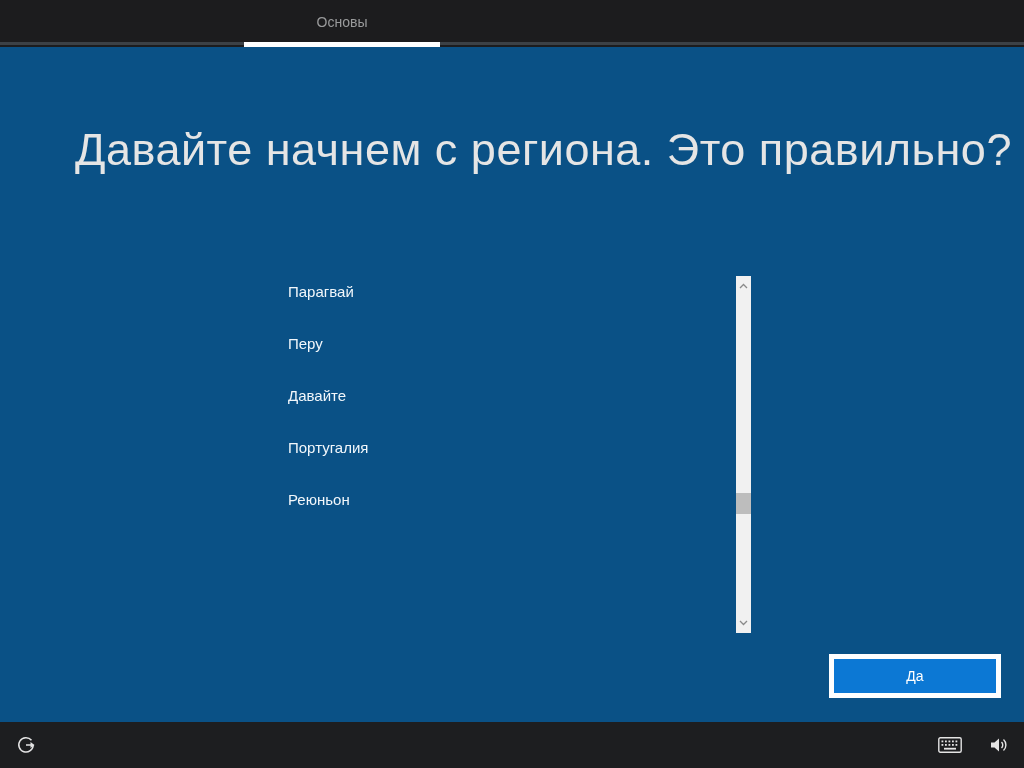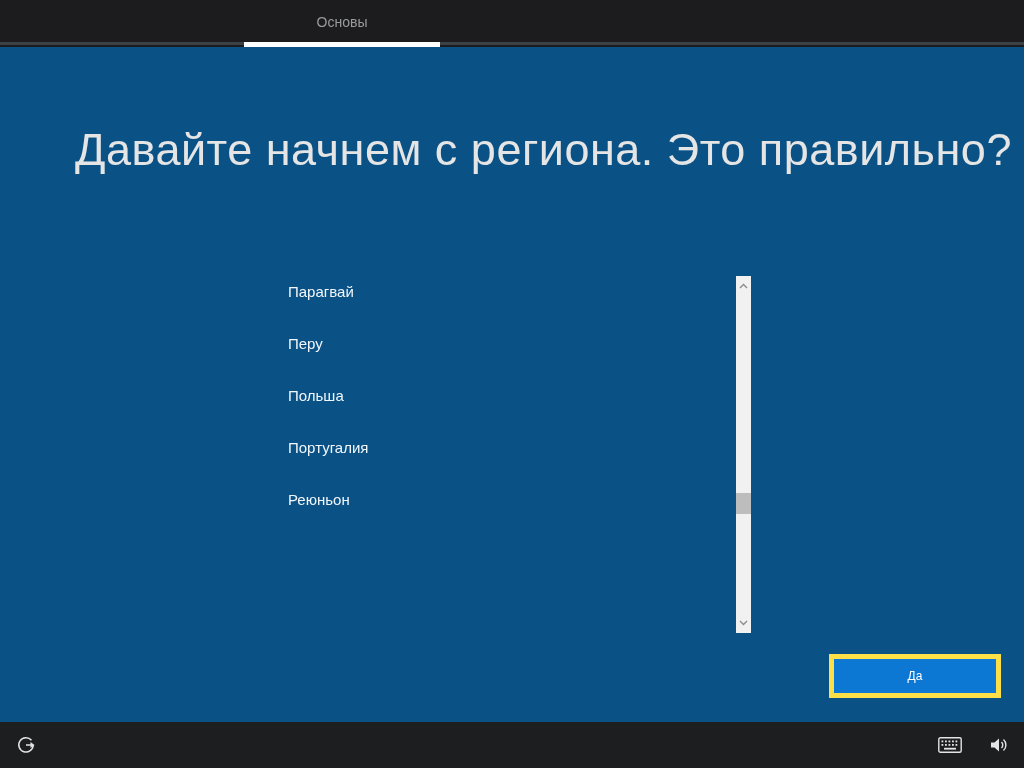--- a/index.html
+++ b/index.html
@@ -61,22 +61,22 @@
   .scroll-arrow.up { top: 2px; }
   .scroll-arrow.down { bottom: 2px; }
   .scroll-thumb {
     position: absolute; left: 0; top: 217px; width: 15px; height: 21px;
     background: #bdbdbd;
   }
 
   
   .yes-btn {
     position: absolute; left: 829px; top: 654px; width: 172px; height: 44px;
-    background: #0c78d4; border: 5px solid #fde047;
-    color: #ffffff; font-size: 12px; font-family: inherit; cursor: pointer;
+    background: #0c78d4; border: 5px solid #ffffff;
+    color: #ffffff; font-size: 14px; font-family: inherit; cursor: pointer;
     display: flex; align-items: center; justify-content: center;
   }
 
   
   .bottombar {
     position: absolute; left: 0; top: 722px; width: 1024px; height: 46px;
     background: #1d1e20;
   }
   .footer-icon {
     position: absolute; top: 0; height: 46px;
@@ -99,21 +99,21 @@
       <div class="tab-underline"></div>
     </div>
   </header>
 
   <main>
     <h1 class="title">Давайте начнем с региона. Это правильно?</h1>
 
     <div class="region-list">
       <div class="region-item">Парагвай</div>
       <div class="region-item">Перу</div>
-      <div class="region-item">Польша</div>
+      <div class="region-item">Давайте</div>
       <div class="region-item">Португалия</div>
       <div class="region-item">Реюньон</div>
     </div>
 
     <div class="scrollbar">
       <div class="scroll-arrow up">
         <svg width="9" height="6" viewBox="0 0 9 6">
             <polyline points="1,5 4.5,1.5 8,5" fill="none" stroke="#8a8a8a" stroke-width="1.3"></polyline>
           </svg>
       </div>

